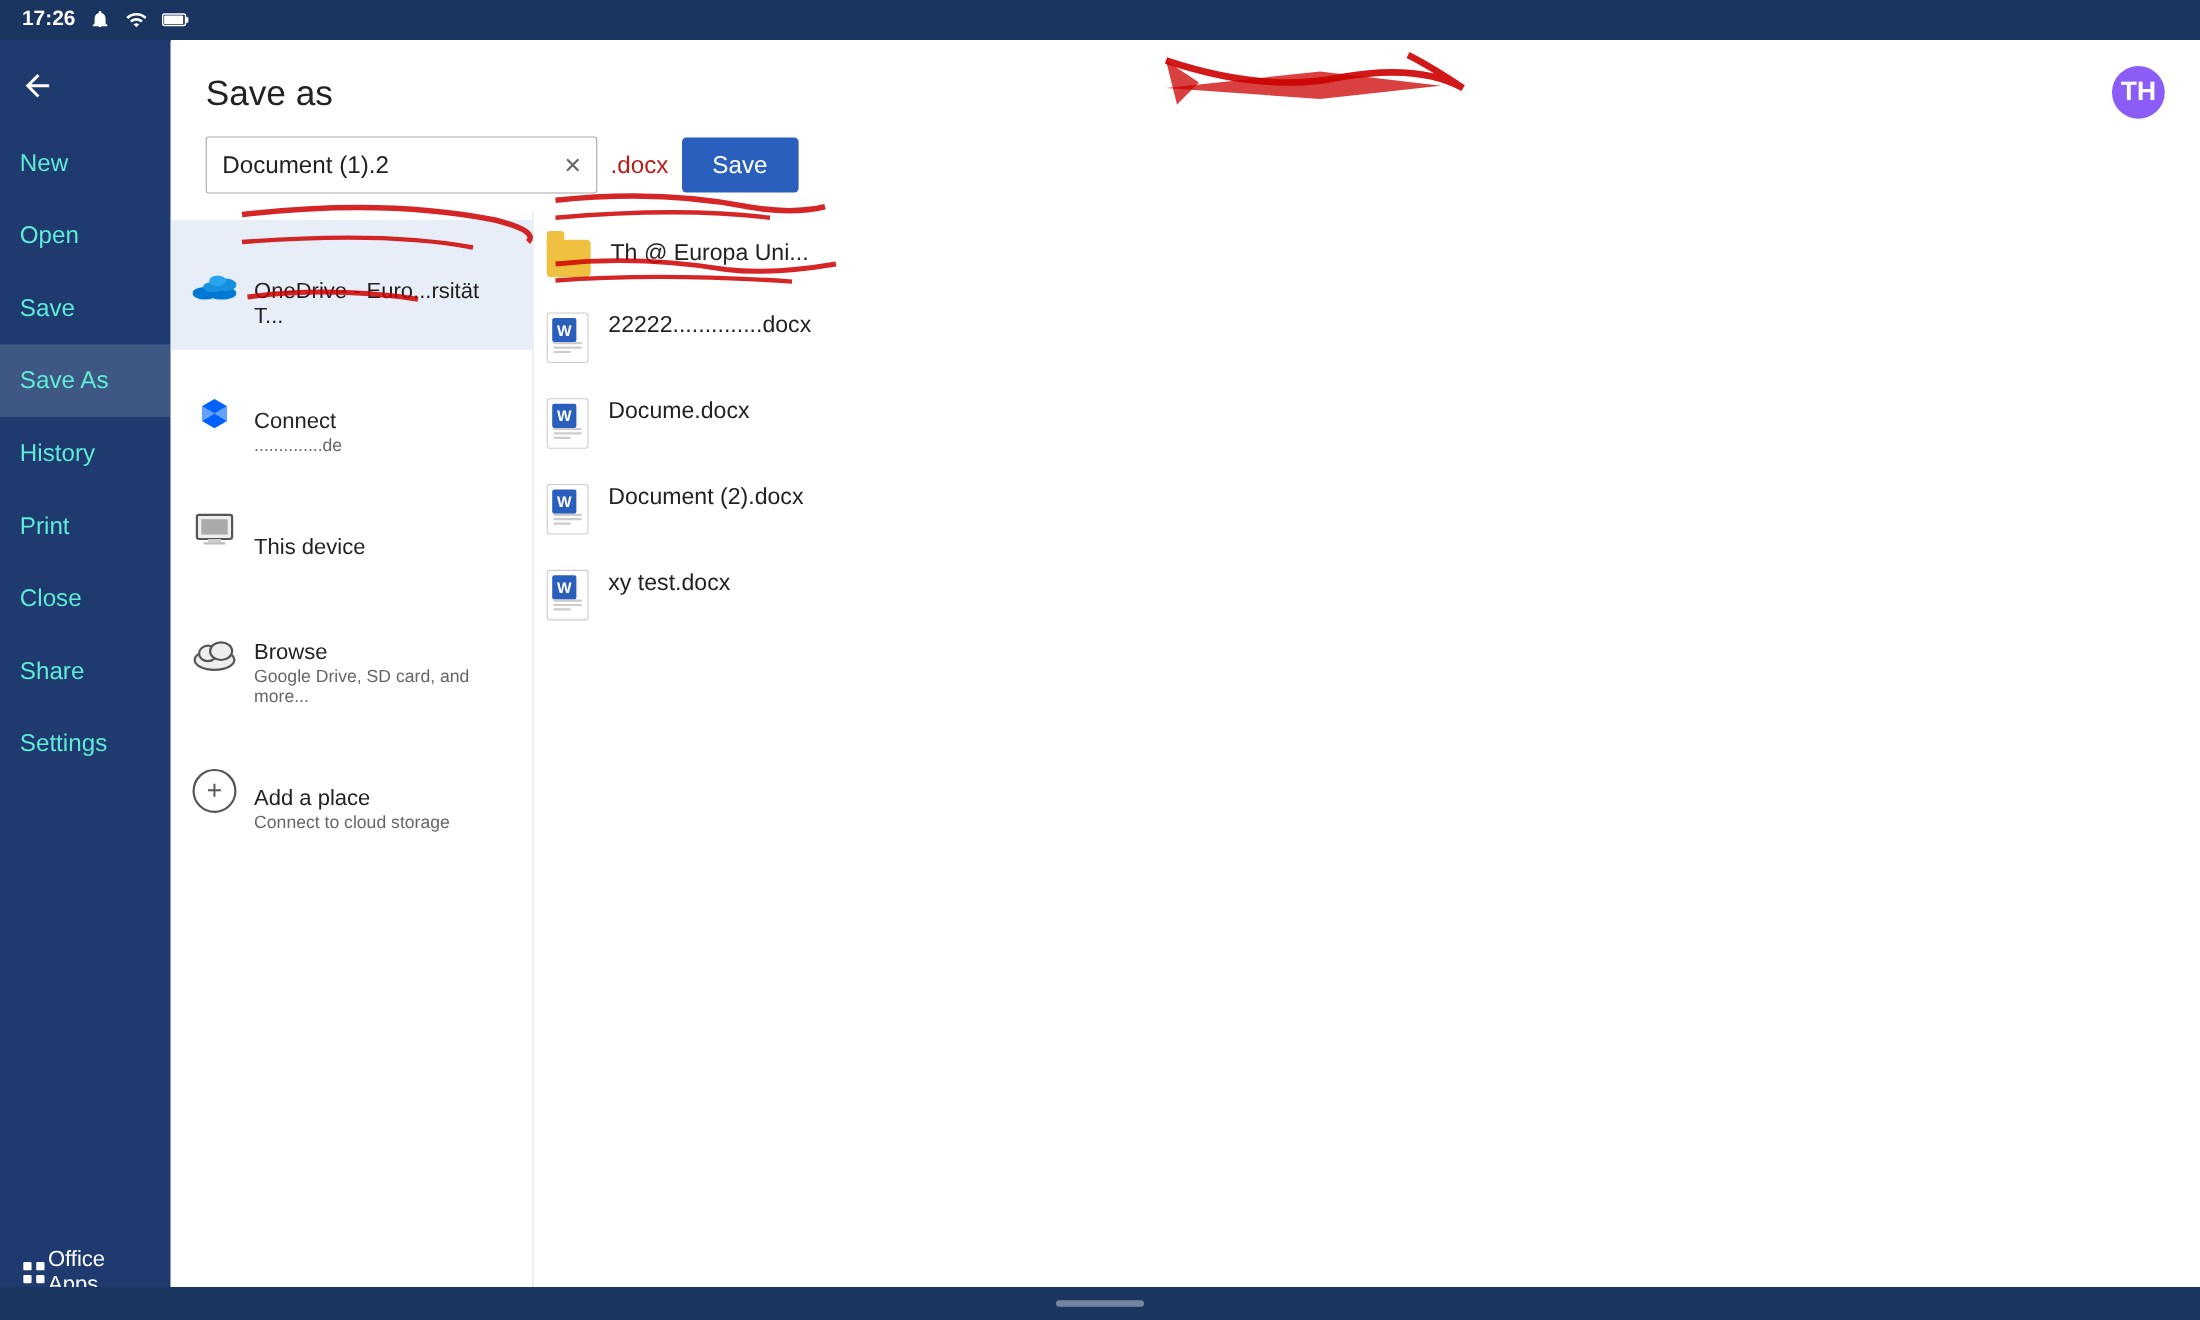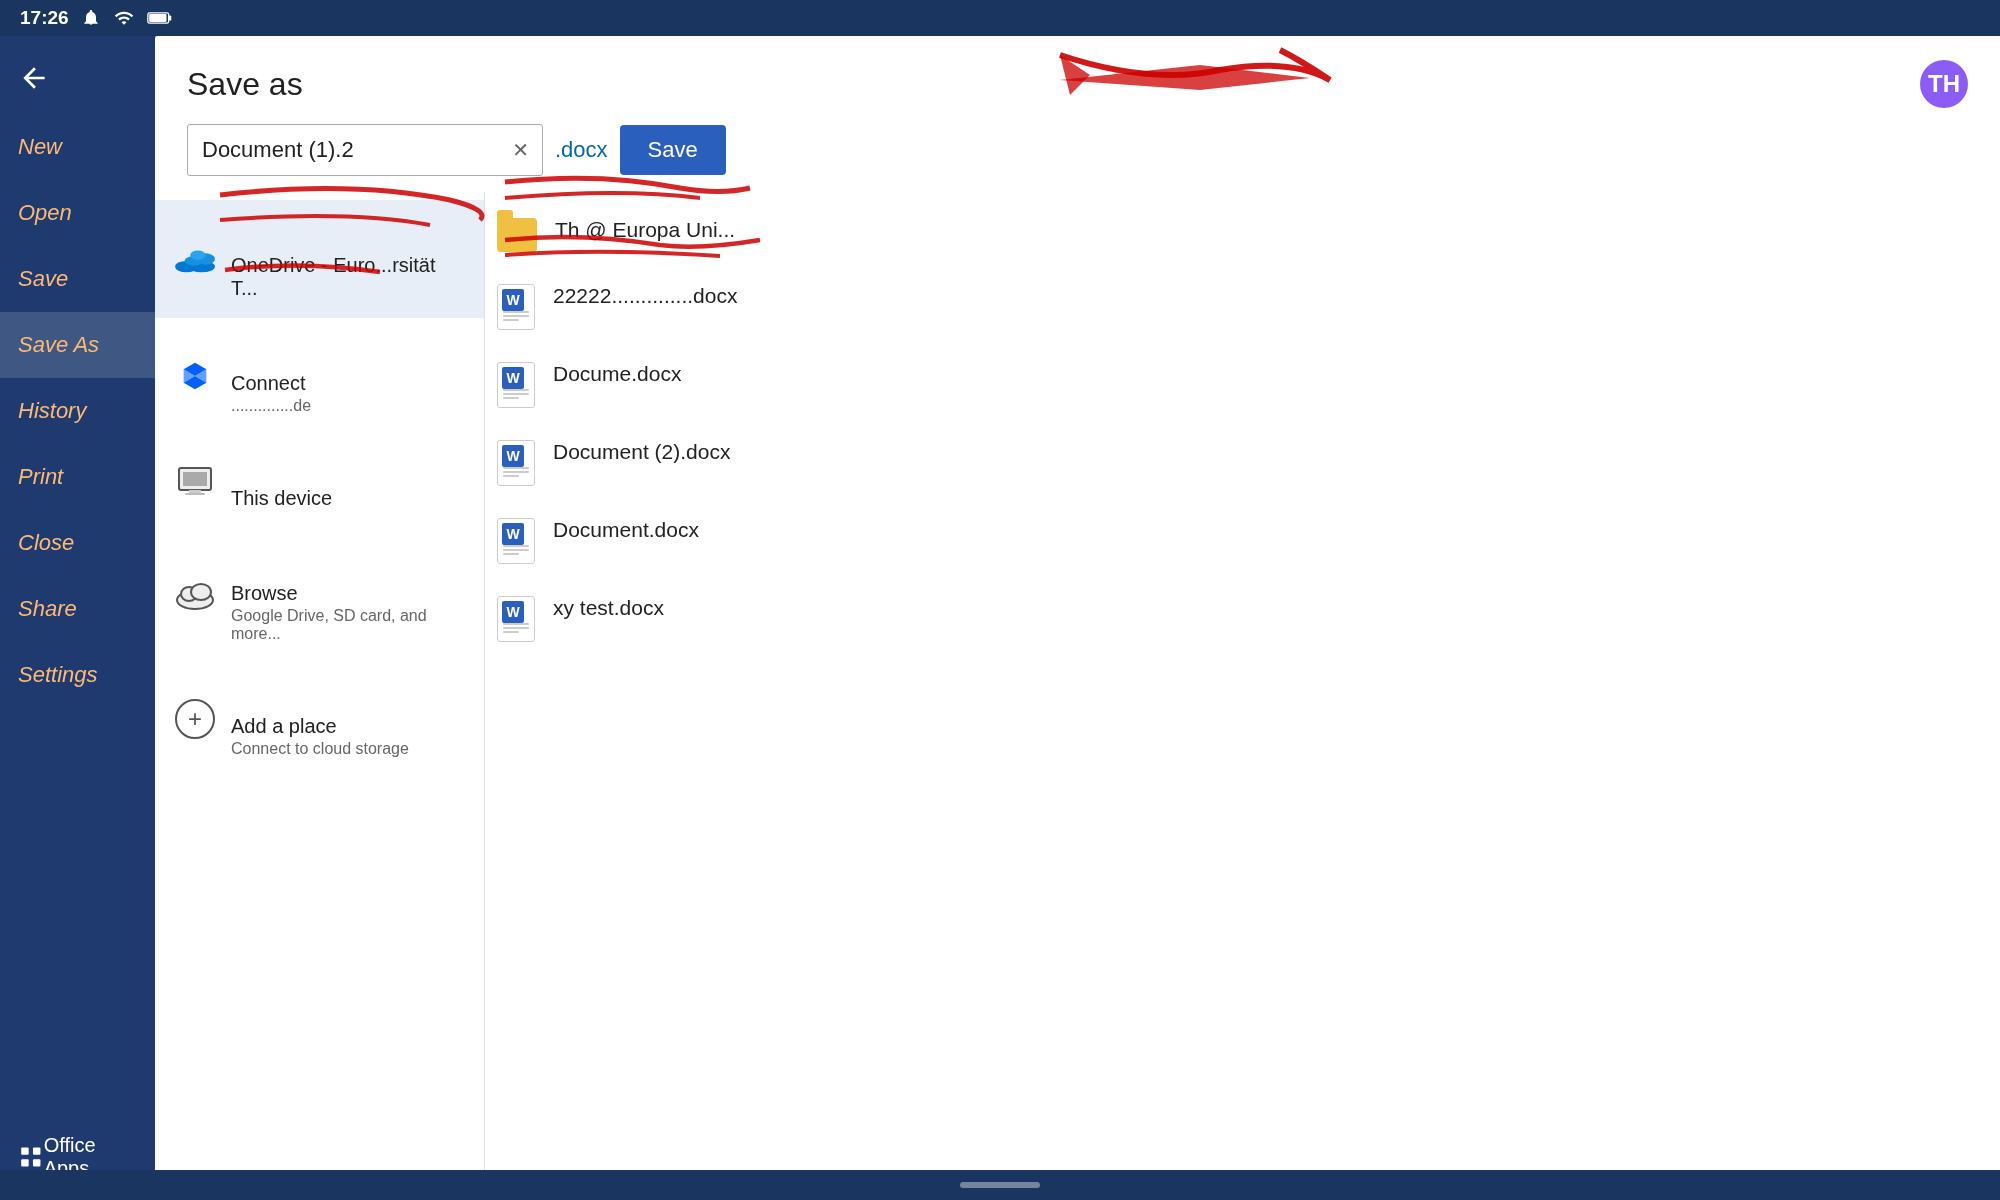--- a/index.html
+++ b/index.html
@@ -41,28 +41,27 @@
     
     .left-nav {
       width: 155px;
       background: #1e3a6e;
       display: flex;
       flex-direction: column;
       padding-top: 10px;
       flex-shrink: 0;
     }
     .nav-item {
-      color: #fdba74;
+      color: #5eead4;
       padding: 20px 18px;
       font-size: 22px;
       cursor: pointer;
       display: flex;
       align-items: center;
       gap: 10px;
-      font-style: italic;
     }
     .nav-item.active { background: rgba(255,255,255,0.15); }
     .nav-back {
       padding: 16px 18px;
       color: white;
       cursor: pointer;
     }
     .nav-bottom {
       margin-top: auto;
       padding: 20px 18px;
@@ -133,21 +132,21 @@
       right: 10px;
       background: none;
       border: none;
       cursor: pointer;
       color: #666;
       font-size: 20px;
       padding: 4px;
     }
     .ext-label {
       font-size: 22px;
-      color: #0369a1;
+      color: #b91c1c;
     }
     .save-btn {
       background: #2b5fbe;
       color: white;
       border: none;
       border-radius: 4px;
       padding: 12px 28px;
       font-size: 22px;
       cursor: pointer;
     }
@@ -502,30 +501,20 @@
           <div class="word-icon">
             <div class="word-icon-lines">
               <div class="word-icon-line"></div>
               <div class="word-icon-line"></div>
               <div class="word-icon-line" style="width:60%"></div>
             </div>
           </div>
           <span class="file-name">Document (2).docx</span>
         </div>
 
-        <div class="file-item">
-          <div class="word-icon">
-            <div class="word-icon-lines">
-              <div class="word-icon-line"></div>
-              <div class="word-icon-line"></div>
-              <div class="word-icon-line" style="width:60%"></div>
-            </div>
-          </div>
-          <span class="file-name">Document.docx</span>
-        </div>
 
         <div class="file-item">
           <div class="word-icon">
             <div class="word-icon-lines">
               <div class="word-icon-line"></div>
               <div class="word-icon-line"></div>
               <div class="word-icon-line" style="width:60%"></div>
             </div>
           </div>
           <span class="file-name">xy test.docx</span>

